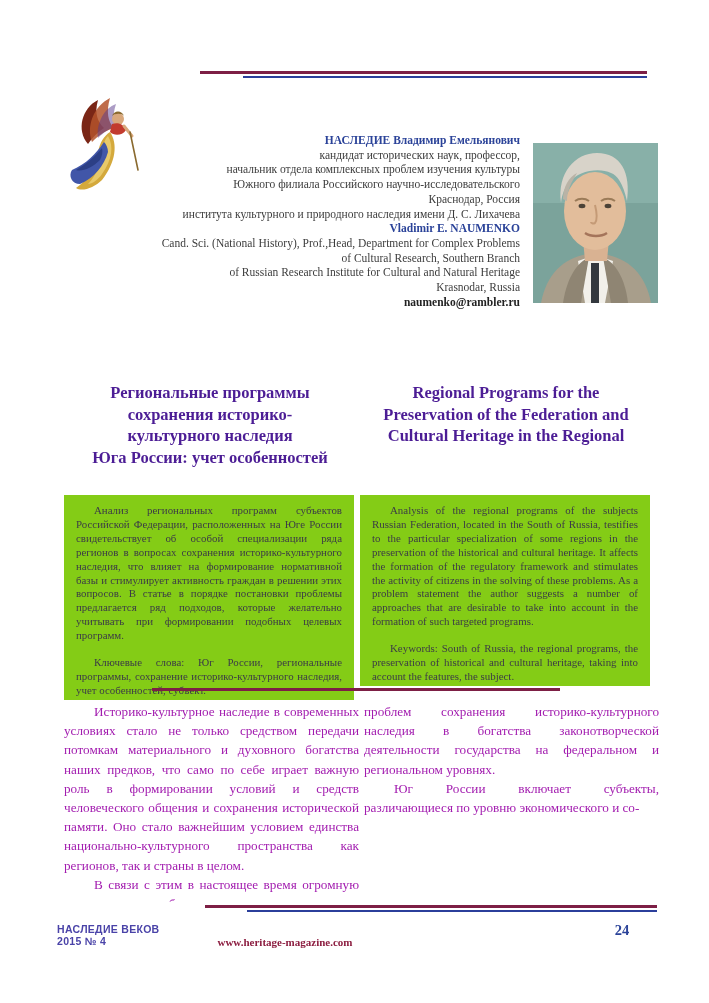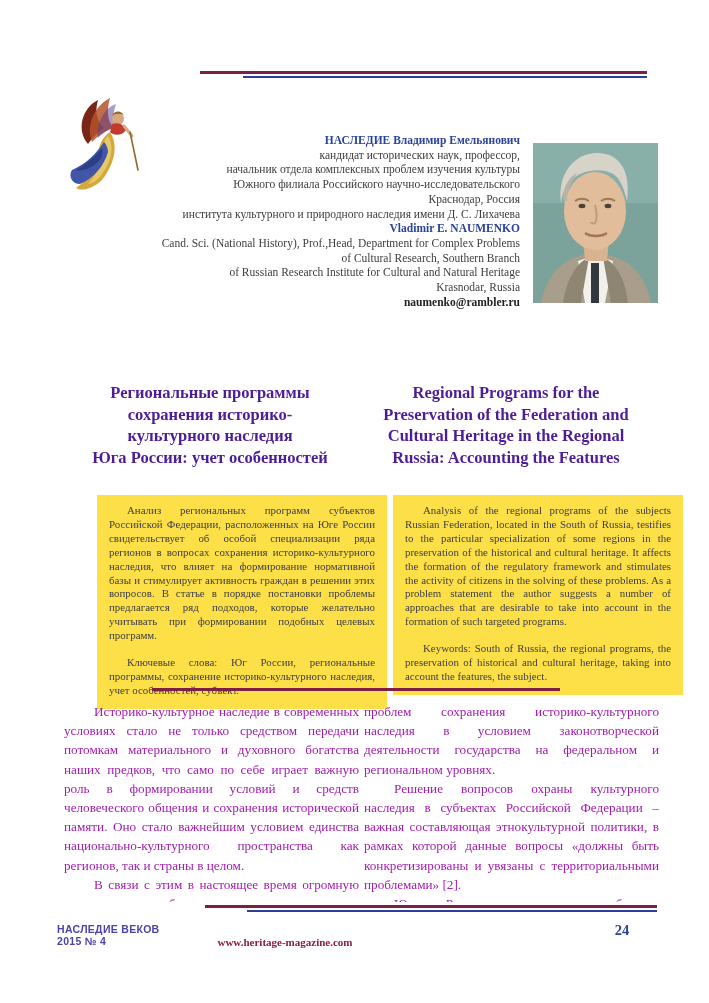--- a/index.html
+++ b/index.html
@@ -32,22 +32,22 @@
   .article-title {
     position: absolute; top: 382px; width: 292px;
     font-weight: bold; font-size: 16.5px; line-height: 21.5px;
     color: #4c1d95; text-align: center;
   }
   .title-ru { left: 64px; }
   .title-en { left: 360px; }
 
   .abstract-box {
     position: absolute; top: 495px; width: 266px; min-height: 158px;
-    padding: 9px 12px 11px 12px; background: #fde047;
-    font-size: 10.9px; line-height: 13.9px; text-align: justify; color: #3c3c46; margin-left: 33px;
+    padding: 9px 12px 2px 12px; background: #84cc16;
+    font-size: 10.9px; line-height: 13.9px; text-align: justify; color: #3c3c46;
   }
   .abstract-ru { left: 64px; }
   .abstract-en { left: 360px; }
   .abstract-box p { margin: 0; text-indent: 18px; }
   .abstract-box .keywords { margin-top: 13px; }
 
   .mid-divider { left: 152px; top: 688px; width: 408px; height: 3px; }
 
   .body-col {
     position: absolute; top: 702px; width: 295px; height: 200px;
@@ -146,41 +146,39 @@
   <div class="article-title title-ru">
     <div>Региональные программы</div>
     <div>сохранения историко-</div>
     <div>культурного наследия</div>
     <div>Юга России: учет особенностей</div>
   </div>
   <div class="article-title title-en">
     <div>Regional Programs for the</div>
     <div>Preservation of the Federation and</div>
     <div>Cultural Heritage in the Regional</div>
-    <div>Russia: Accounting the Features</div>
   </div>
 
   <div class="abstract-box abstract-ru">
     <p>Анализ региональных программ субъектов Российской Федерации, расположенных на Юге России свидетельствует об особой специализации ряда регионов в вопросах сохранения историко-культурного наследия, что влияет на формирование нормативной базы и стимулирует активность граждан в решении этих вопросов. В статье в порядке постановки проблемы предлагается ряд подходов, которые желательно учитывать при формировании подобных целевых программ.</p>
     <p class="keywords">Ключевые слова: Юг России, региональные программы, сохранение историко-культурного наследия, учет особенностей, субъект.</p>
   </div>
   <div class="abstract-box abstract-en">
     <p>Analysis of the regional programs of the subjects Russian Federation, located in the South of Russia, testifies to the particular specialization of some regions in the preservation of the historical and cultural heritage. It affects the formation of the regulatory framework and stimulates the activity of citizens in the solving of these problems. As a problem statement the author suggests a number of approaches that are desirable to take into account in the formation of such targeted programs.</p>
     <p class="keywords">Keywords: South of Russia, the regional programs, the preservation of historical and cultural heritage, taking into account the features, the subject.</p>
   </div>
 
   <div class="rule rule-maroon mid-divider"></div>
 
   <div class="body-col col-left">
     <p>Историко-культурное наследие в современных условиях стало не только средством передачи потомкам материального и духовного богатства наших предков, что само по себе играет важную роль в формировании условий и средств человеческого общения и сохранения исторической памяти. Оно стало важнейшим условием единства национально-культурного пространства как регионов, так и страны в целом.</p>
     <p>В связи с этим в настоящее время огромную актуальность приобретает анализ</p>
   </div>
   <div class="body-col col-right">
-    <p class="no-indent">проблем сохранения историко-культурного наследия в условием законотворческой деятельности государства на федеральном и региональном уровнях.</p>
-    <p>Решение вопросов охраны культурного наследия в субъектах Российской Федерации – важная составляющая этнокультурной политики, в рамках которой данные вопросы «должны быть конкретизированы и увязаны с территориальными проблемами» [2].</p>
+    <p class="no-indent">проблем сохранения историко-культурного наследия в богатства законотворческой деятельности государства на федеральном и региональном уровнях.</p>
     <p>Юг России включает субъекты, различающиеся по уровню экономического и со-</p>
   </div>
 
   <div class="rule rule-maroon ftr-maroon"></div>
   <div class="rule rule-blue ftr-blue"></div>
 
   <div class="footer-logo">
     <div>НАСЛЕДИЕ ВЕКОВ</div>
     <div>2015  № 4</div>
   </div>

